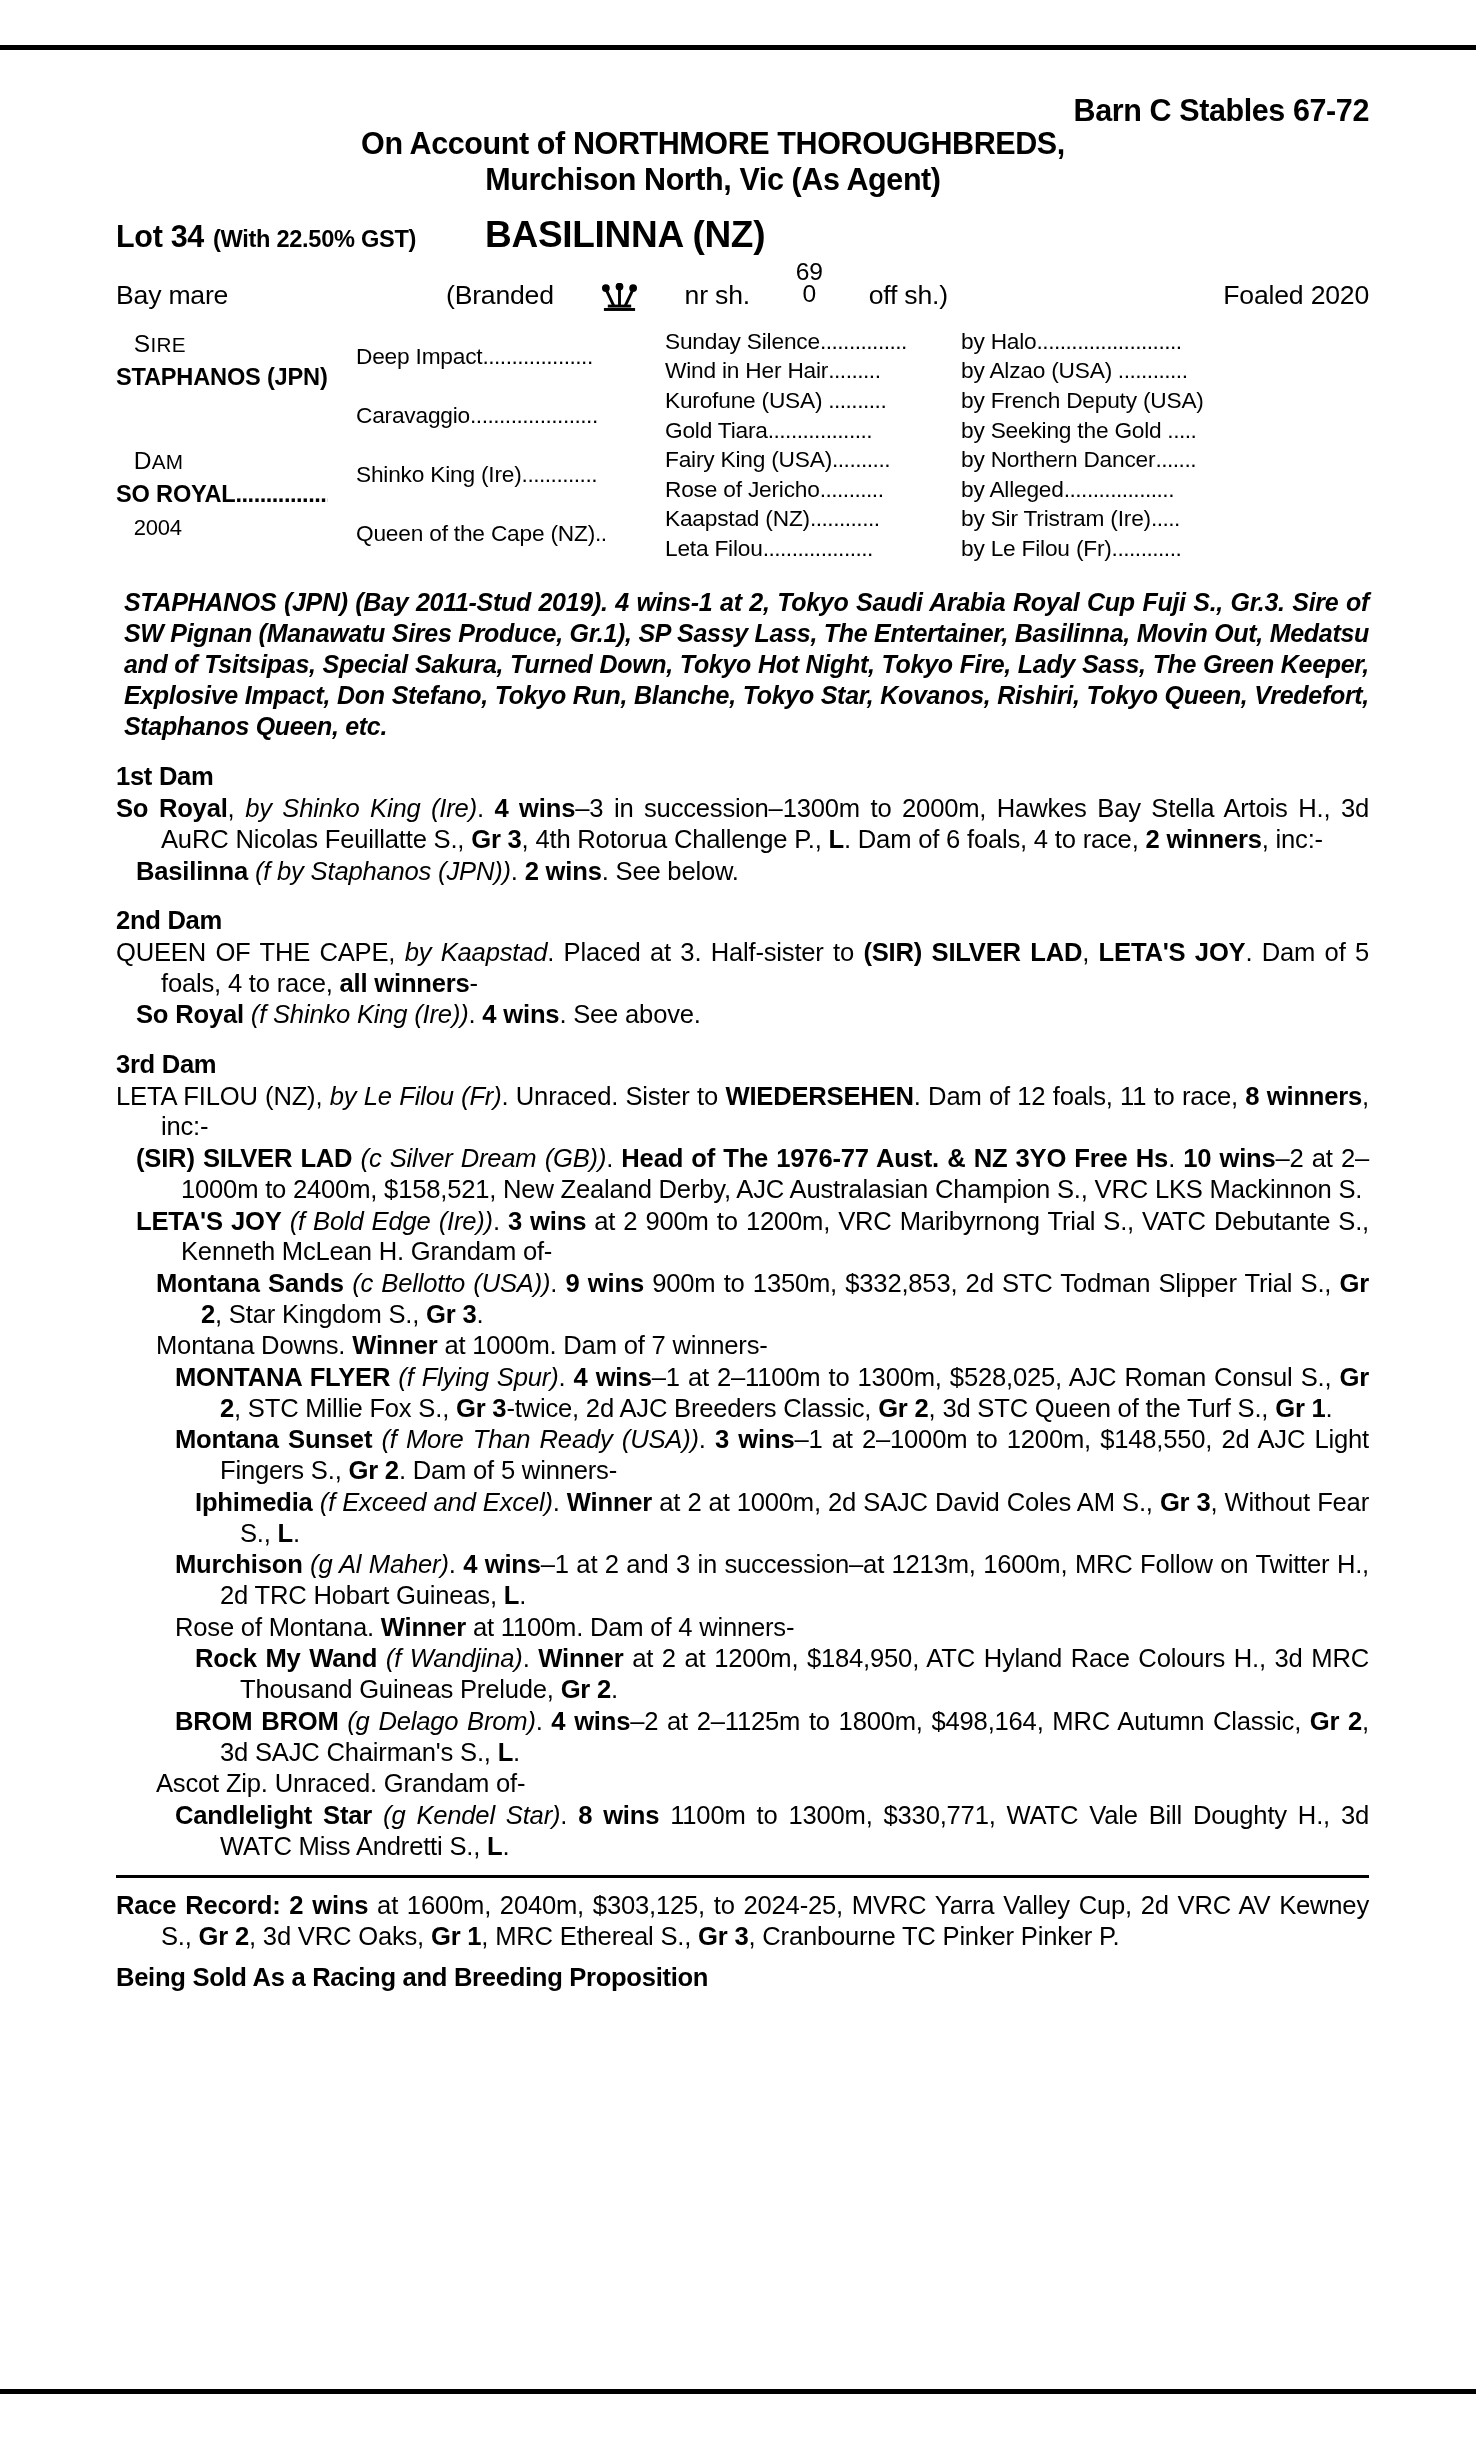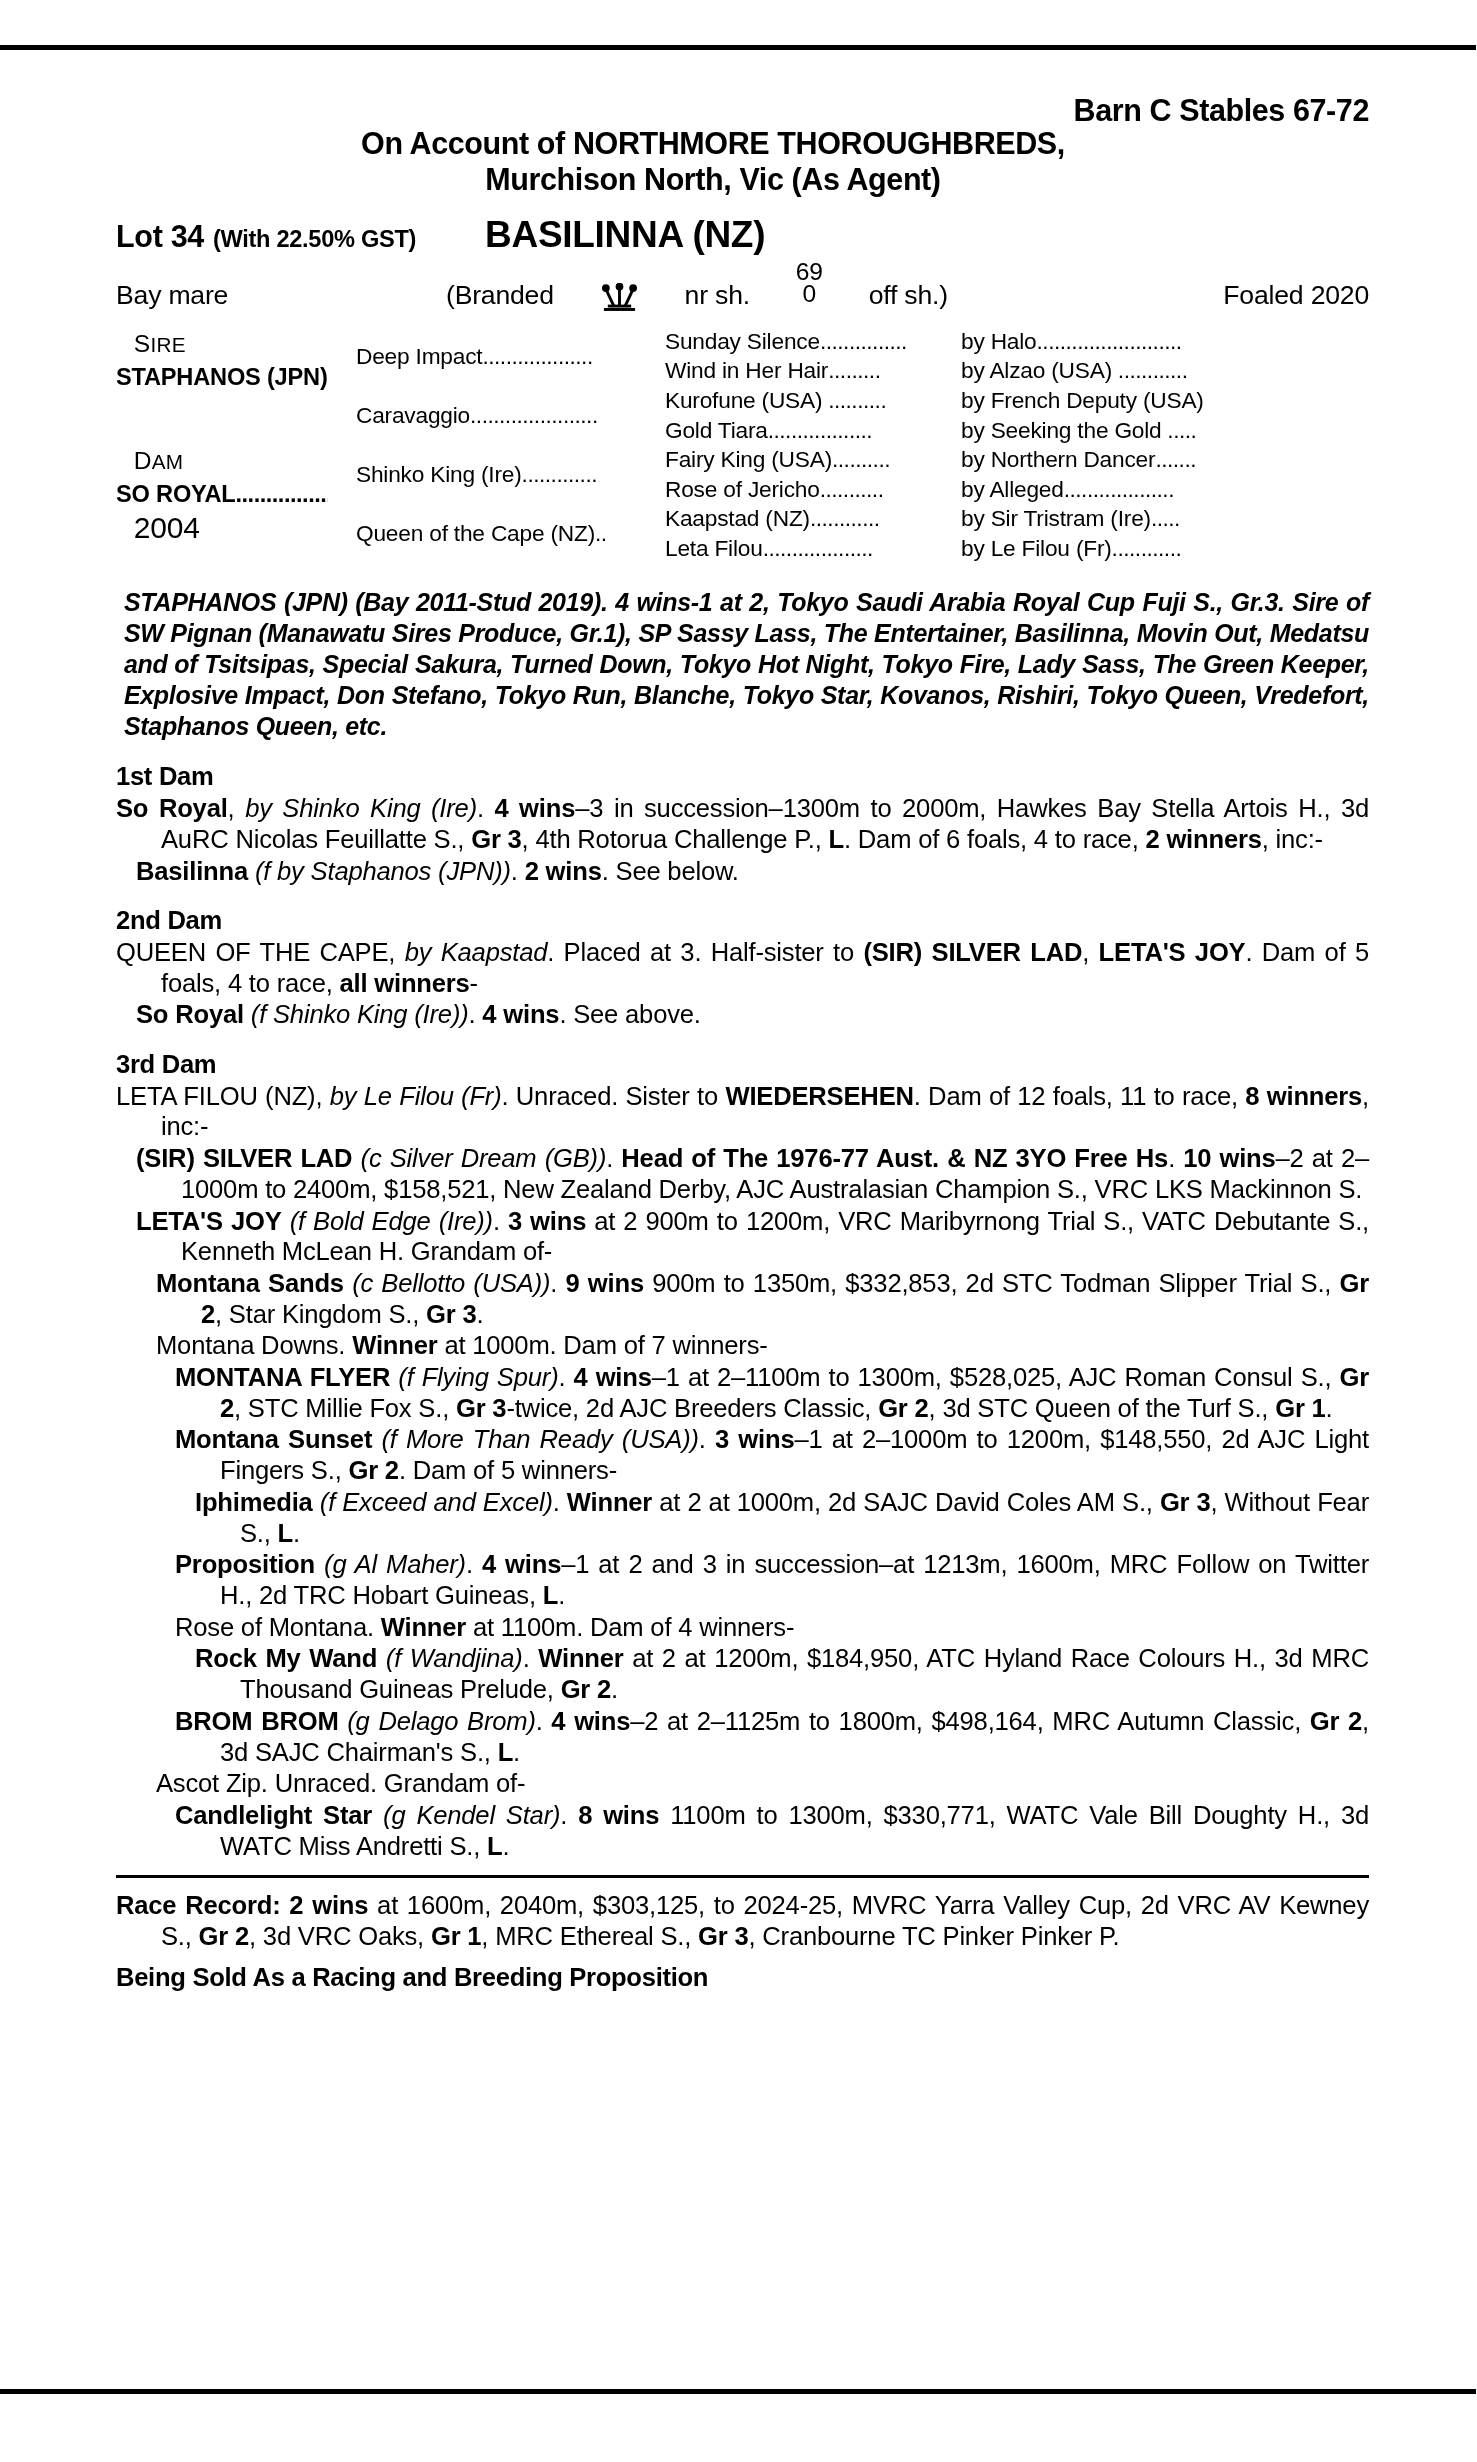--- a/index.html
+++ b/index.html
@@ -160,21 +160,21 @@
     letter-spacing: 0.3px;
     padding-left: 17.7px;
   }
   .smallcap-first { font-size: 24.6px; }
   .sire-name, .dam-name {
     font-weight: bold;
     font-size: 23.6px;
     letter-spacing: -0.2px;
     margin-top: 40px;
   }
-  .year { padding-left: 17.7px; font-size: 30px; }
+  .year { padding-left: 17.7px; font-size: 22px; }
   .dots { letter-spacing: -0.5px; }
 
   
   .sire-para {
     margin-top: 24px;
     font-weight: bold;
     font-style: italic;
     font-size: 25px;
     line-height: 1.24;
     letter-spacing: -0.3px;
@@ -338,21 +338,21 @@
         <div class="entry i1"><b>So Royal</b> <i>(f Shinko King (Ire))</i>. <b>4 wins</b>. See above.</div>
         <div class="dam-head">3rd Dam</div>
         <div class="entry">LETA FILOU (NZ), <i>by Le Filou (Fr)</i>. Unraced. Sister to <b>WIEDERSEHEN</b>. Dam of 12 foals, 11 to race, <b>8 winners</b>, inc:-</div>
         <div class="entry i1"><b>(SIR) SILVER LAD</b> <i>(c Silver Dream (GB))</i>. <b>Head of The 1976-77 Aust. &amp; NZ 3YO Free Hs</b>. <b>10 wins</b>–2 at 2–1000m to 2400m, $158,521, New Zealand Derby, AJC Australasian Champion S., VRC LKS Mackinnon S.</div>
         <div class="entry i1"><b>LETA'S JOY</b> <i>(f Bold Edge (Ire))</i>. <b>3 wins</b> at 2 900m to 1200m, VRC Maribyrnong Trial S., VATC Debutante S., Kenneth McLean H. Grandam of-</div>
         <div class="entry i2"><b>Montana Sands</b> <i>(c Bellotto (USA))</i>. <b>9 wins</b> 900m to 1350m, $332,853, 2d STC Todman Slipper Trial S., <b>Gr 2</b>, Star Kingdom S., <b>Gr 3</b>.</div>
         <div class="entry i2">Montana Downs. <b>Winner</b> at 1000m. Dam of 7 winners-</div>
         <div class="entry i3"><b>MONTANA FLYER</b> <i>(f Flying Spur)</i>. <b>4 wins</b>–1 at 2–1100m to 1300m, $528,025, AJC Roman Consul S., <b>Gr 2</b>, STC Millie Fox S., <b>Gr 3</b>-twice, 2d AJC Breeders Classic, <b>Gr 2</b>, 3d STC Queen of the Turf S., <b>Gr 1</b>.</div>
         <div class="entry i3"><b>Montana Sunset</b> <i>(f More Than Ready (USA))</i>. <b>3 wins</b>–1 at 2–1000m to 1200m, $148,550, 2d AJC Light Fingers S., <b>Gr 2</b>. Dam of 5 winners-</div>
         <div class="entry i4"><b>Iphimedia</b> <i>(f Exceed and Excel)</i>. <b>Winner</b> at 2 at 1000m, 2d SAJC David Coles AM S., <b>Gr 3</b>, Without Fear S., <b>L</b>.</div>
-        <div class="entry i3"><b>Proposition</b> <i>(g Al Maher)</i>. <b>4 wins</b>–1 at 2 and 3 in succession–at 1213m, 1600m, MRC Follow on Twitter H., 2d TRC Hobart Guineas, <b>L</b>.</div>
+        <div class="entry i3"><b>Murchison</b> <i>(g Al Maher)</i>. <b>4 wins</b>–1 at 2 and 3 in succession–at 1213m, 1600m, MRC Follow on Twitter H., 2d TRC Hobart Guineas, <b>L</b>.</div>
         <div class="entry i3">Rose of Montana. <b>Winner</b> at 1100m. Dam of 4 winners-</div>
         <div class="entry i4"><b>Rock My Wand</b> <i>(f Wandjina)</i>. <b>Winner</b> at 2 at 1200m, $184,950, ATC Hyland Race Colours H., 3d MRC Thousand Guineas Prelude, <b>Gr 2</b>.</div>
         <div class="entry i3"><b>BROM BROM</b> <i>(g Delago Brom)</i>. <b>4 wins</b>–2 at 2–1125m to 1800m, $498,164, MRC Autumn Classic, <b>Gr 2</b>, 3d SAJC Chairman's S., <b>L</b>.</div>
         <div class="entry i2">Ascot Zip. Unraced. Grandam of-</div>
         <div class="entry i3"><b>Candlelight Star</b> <i>(g Kendel Star)</i>. <b>8 wins</b> 1100m to 1300m, $330,771, WATC Vale Bill Doughty H., 3d WATC Miss Andretti S., <b>L</b>.</div>
       </div>
 
     <div class="rule-thin"></div>
     <div class="race-record" id="race-record"><b>Race Record: 2 wins</b> at 1600m, 2040m, $303,125, to 2024-25, MVRC Yarra Valley Cup, 2d VRC AV Kewney S., <b>Gr 2</b>, 3d VRC Oaks, <b>Gr 1</b>, MRC Ethereal S., <b>Gr 3</b>, Cranbourne TC Pinker Pinker P.</div>
     <div class="sold-line">Being Sold As a Racing and Breeding Proposition</div>

